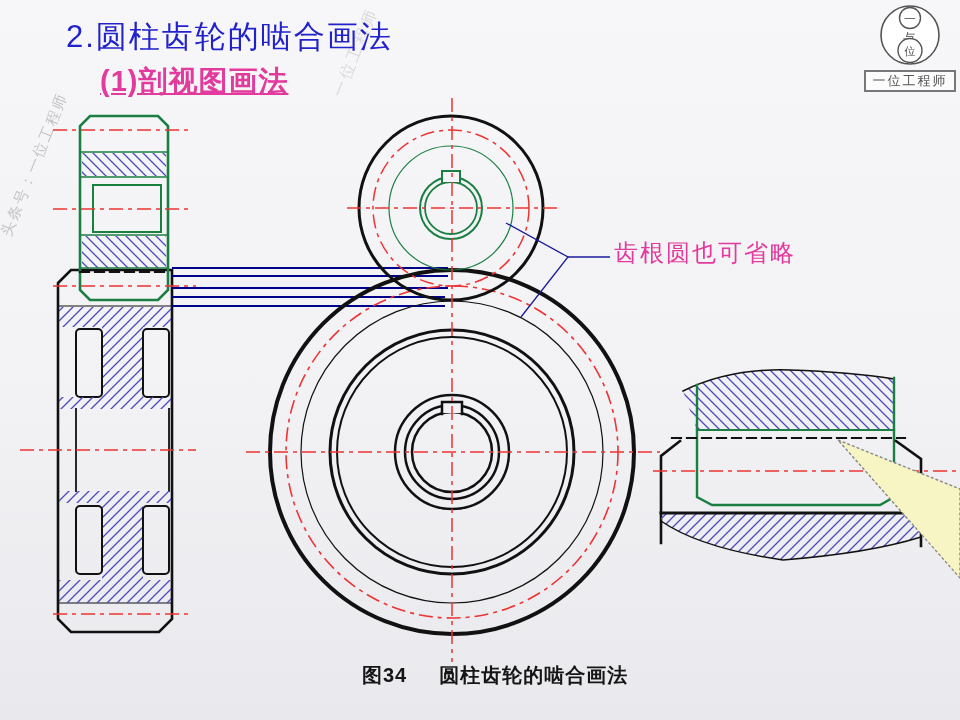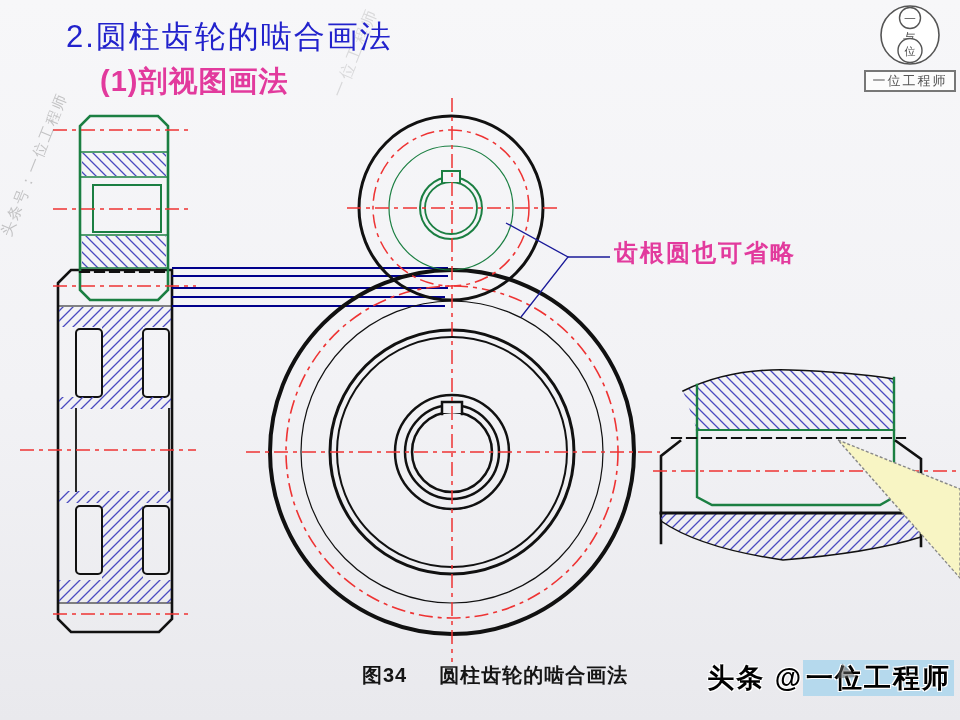--- a/index.html
+++ b/index.html
@@ -7,22 +7,22 @@
     --hatch_blue:#4a4ac0; --projection_navy:#00008b; --leader_blue:#1a1a99;
     --line_black:#111111; --highlight_blue:#b5d9ed; --pointer_yellow:#f8f5c4;
   }
   html,body{margin:0;padding:0;}
   body{font-family:"Liberation Sans", sans-serif;}
   .slide{position:relative;width:960px;height:720px;overflow:hidden;
          background:linear-gradient(180deg,#f7f7f9 0%,#f2f2f5 55%,#e9e9ed 100%);}
   .title{position:absolute;left:66px;top:16px;font-size:31px;font-weight:normal;
          color:var(--title_blue);letter-spacing:2px;}
   .subtitle{position:absolute;left:100px;top:62px;font-size:29px;font-weight:bold;
-         color:var(--magenta);letter-spacing:1px;}
-  .annotation{position:absolute;left:614px;top:237px;font-size:24px;font-weight:bold;
+         color:var(--magenta);letter-spacing:1px;text-decoration:underline;}
+  .annotation{position:absolute;left:614px;top:237px;font-size:24px;font-weight:normal;
          color:var(--magenta);letter-spacing:2px;}
   .caption{position:absolute;left:330px;top:662px;width:330px;text-align:center;
          font-size:20px;font-weight:bold;color:#151515;letter-spacing:1px;}
   .caption .cap-title{margin-left:32px;}
   .wm-left{position:absolute;left:6px;top:226px;transform:rotate(-68deg);transform-origin:0 50%;
          white-space:nowrap;font-size:15px;letter-spacing:2px;color:rgba(125,125,125,.42);}
   .wm-diag{position:absolute;left:338px;top:86px;transform:rotate(-68deg);transform-origin:0 50%;
          white-space:nowrap;font-size:16px;letter-spacing:3px;color:rgba(150,150,150,.30);}
   .logo{position:absolute;left:858px;top:4px;width:104px;text-align:center;}
   .logo-box{border:2px solid #777;color:#555;font-size:13px;line-height:16px;
@@ -166,17 +166,14 @@
       <circle cx="52" cy="46.5" r="12" fill="#ffffff" stroke="#555" stroke-width="1.4"></circle>
       <text x="52" y="51" font-size="11" text-anchor="middle">位</text>
     </svg>
     <div class="logo-box">一位工程师</div>
   </div>
 
   <div class="caption">
     <span class="cap-num">图34</span><span class="cap-title">圆柱齿轮的啮合画法</span>
   </div>
 
-  <div class="social">
-    <span>头条 @</span><span class="hl-box"><span>一位工程师</span><span class="cursor-icon"></span></span>
-  </div>
 
 </div>
 
 </body></html>

